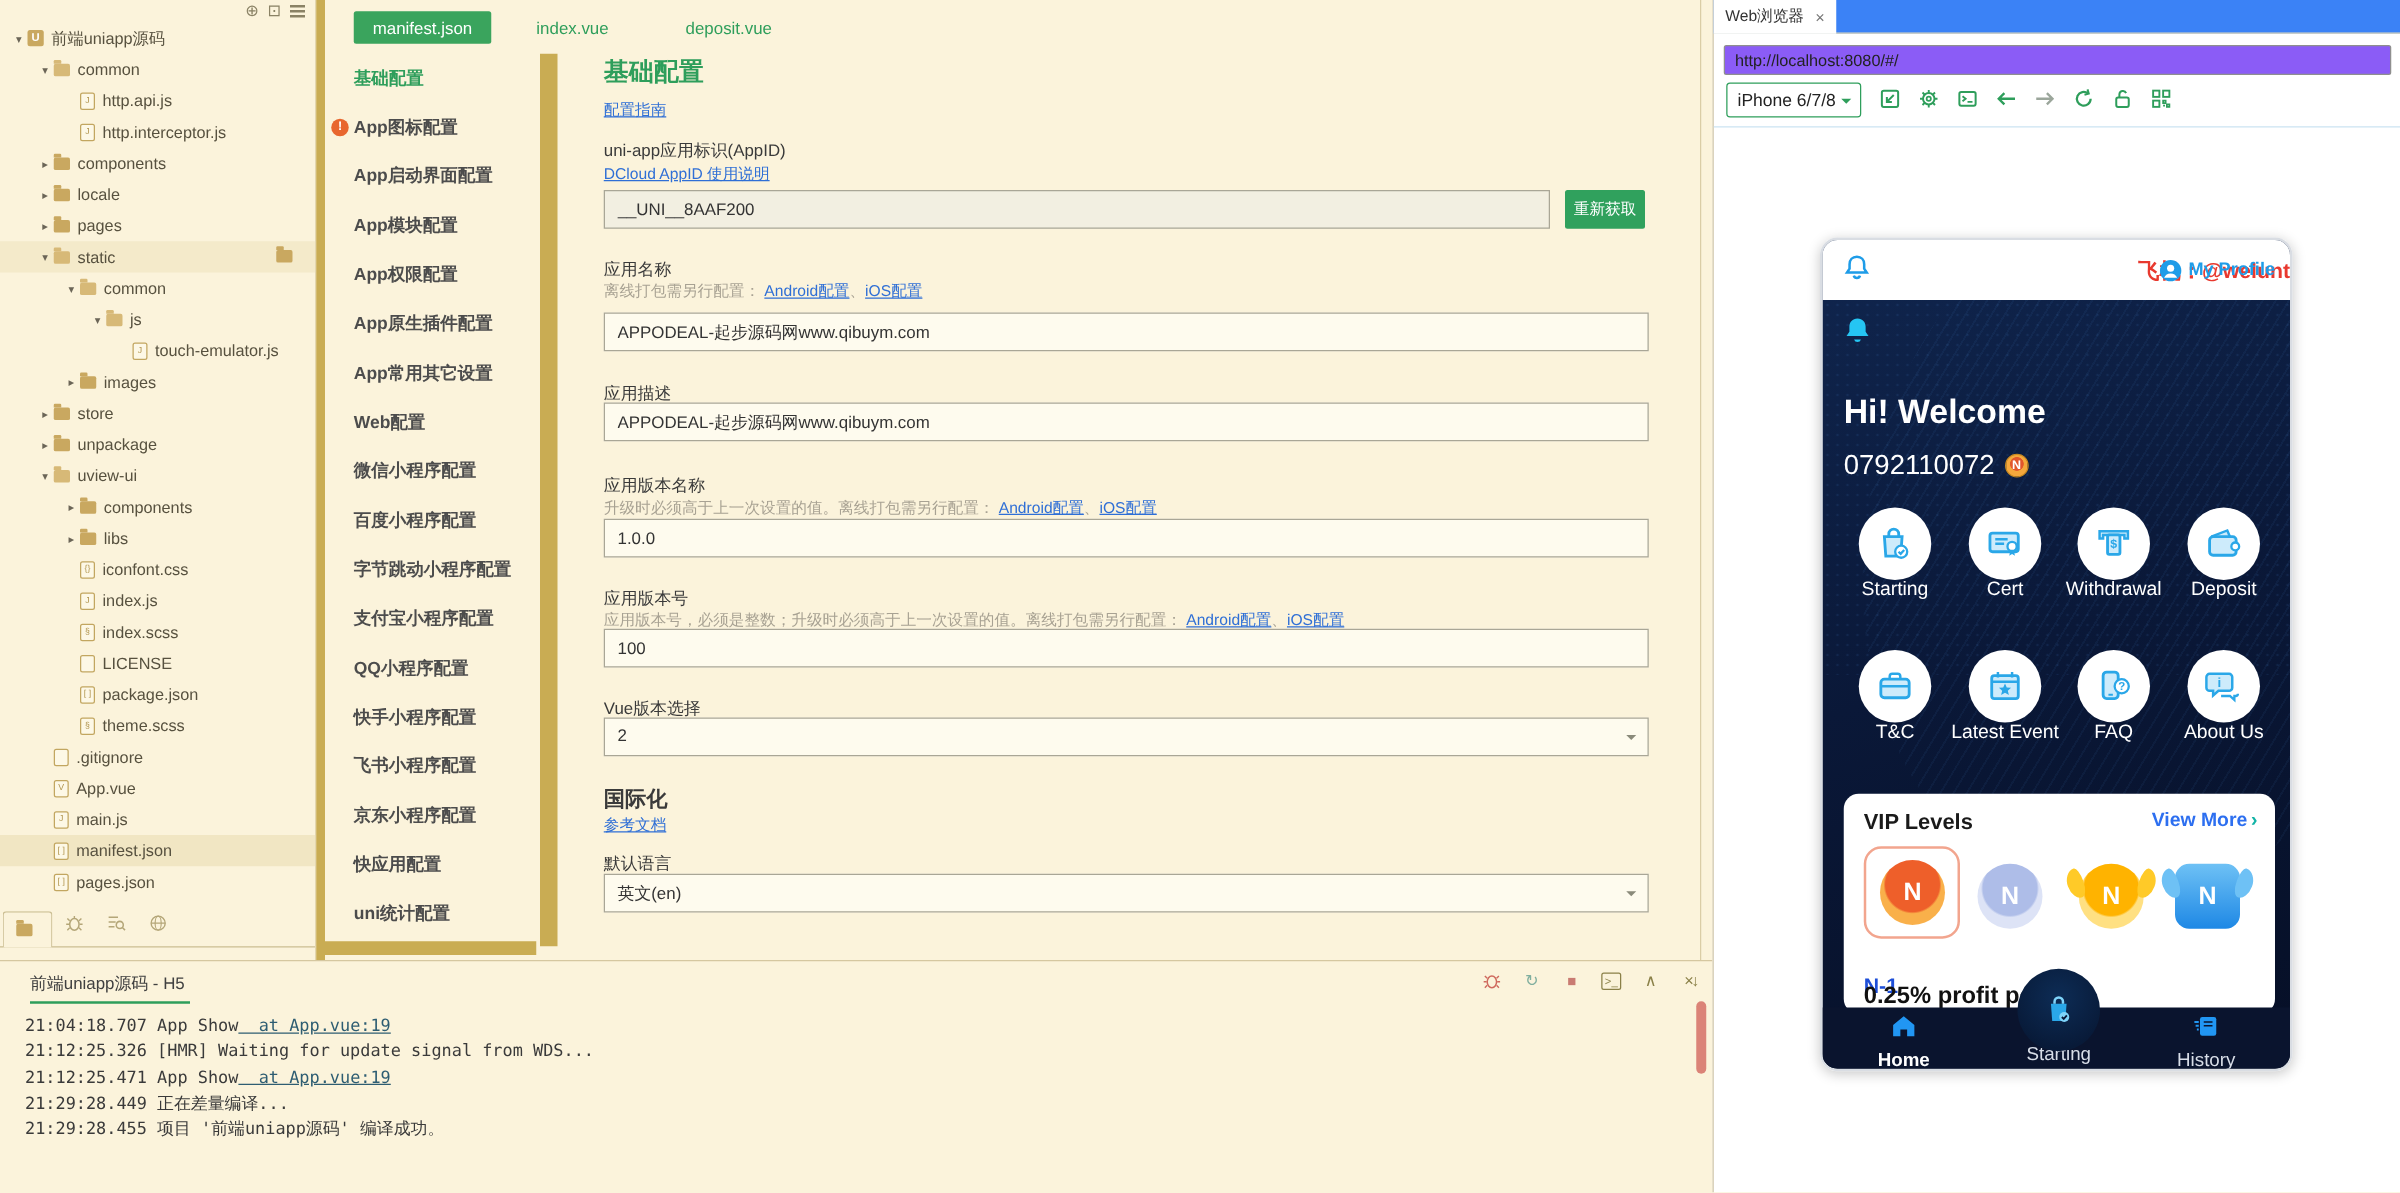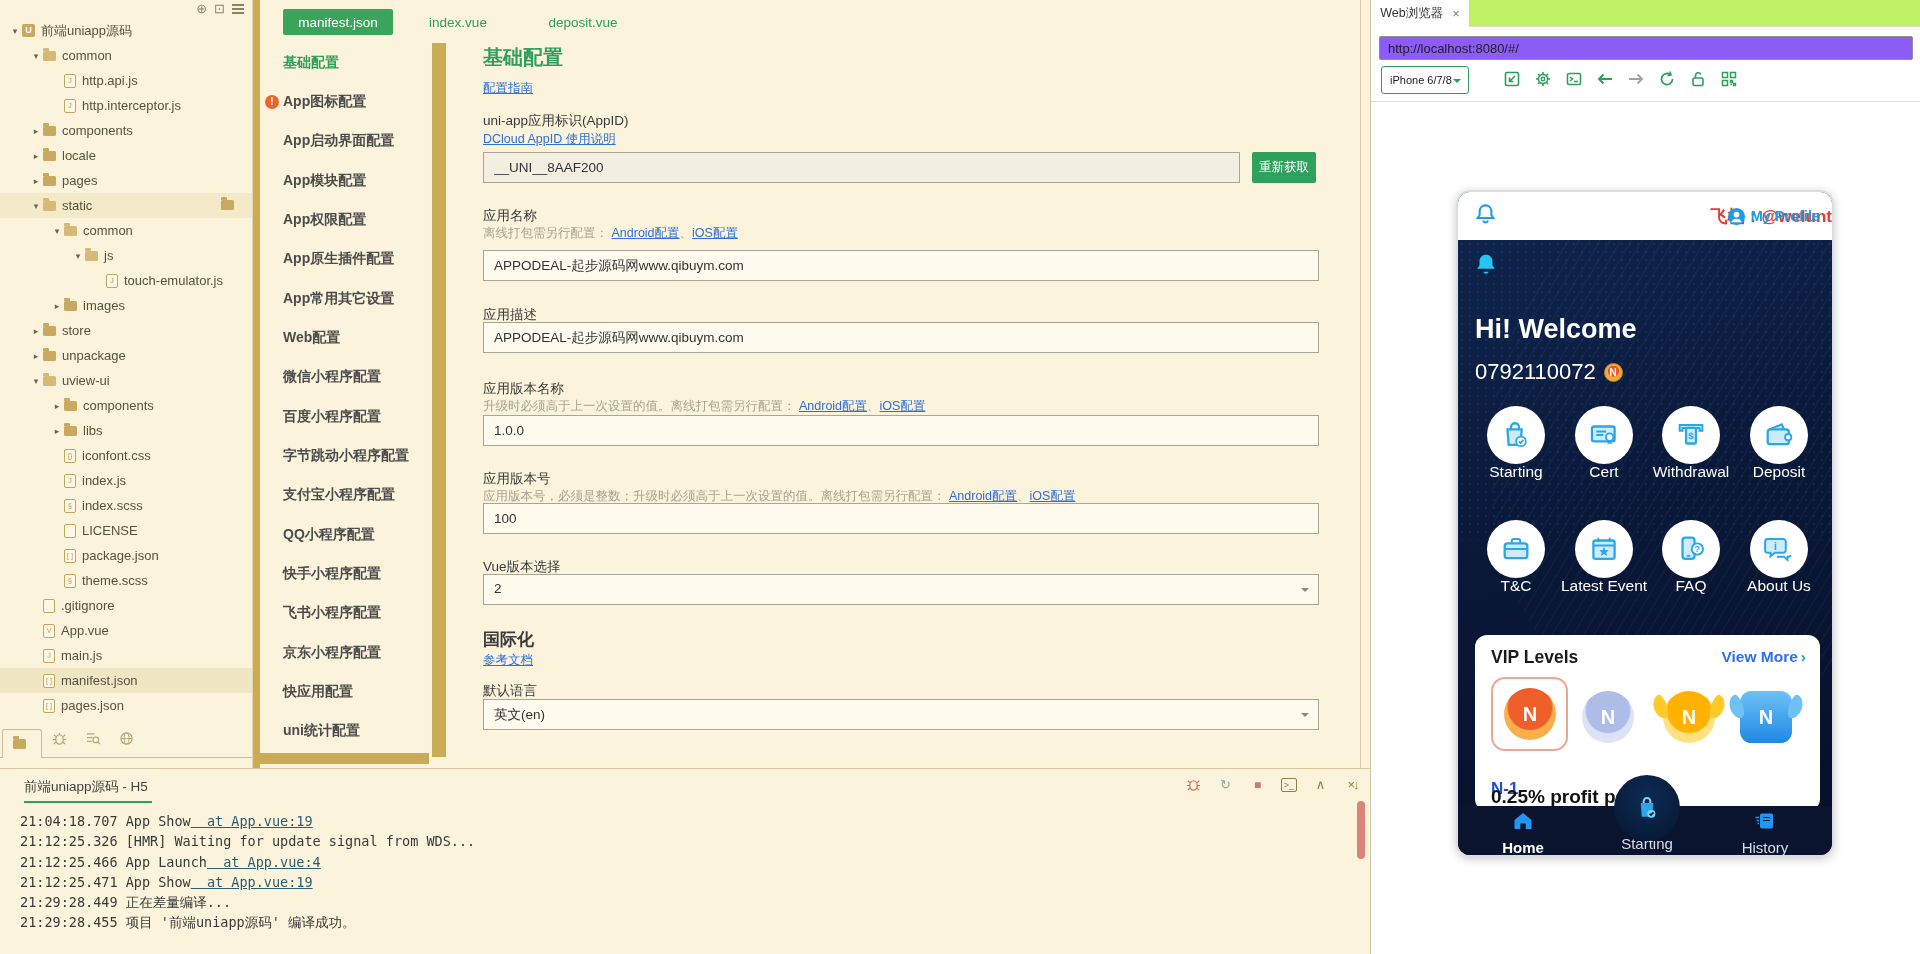--- a/index.html
+++ b/index.html
@@ -54,25 +54,25 @@
   .ctitle{position:absolute;left:24px;top:9px;font-size:13.5px;color:#404040;border-bottom:2px solid #2E9E5B;padding:0 4px 5px 0}
   .ctools{position:absolute;left:1185px;top:7px;display:flex;gap:15px;align-items:center}
   .cic{width:17px;height:17px;display:flex;align-items:center;justify-content:center;font-size:13px;cursor:pointer}
   #logs{position:absolute;left:20px;top:44px;font-family:"DejaVu Sans Mono",monospace;font-size:13.5px;color:#3a3a3a}
   .lline{height:20.3px;white-space:pre}
   .llink{color:#2E5D72;text-decoration:underline;cursor:pointer}
   .red-scroll{position:absolute;left:1357px;top:32px;width:8px;height:58px;background:#DB8377;border-radius:4px}
 
   
   #browser{position:absolute;left:1370px;top:0;width:550px;height:954px;background:#fff;border-left:1px solid #CFC5A8}
-  .btabbar{position:absolute;left:0;top:0;right:0;height:27px;background:#bef264;border-bottom:1px solid #E6DCBA}
+  .btabbar{position:absolute;left:0;top:0;right:0;height:27px;background:#3b82f6;border-bottom:1px solid #E6DCBA}
   .btab{position:absolute;left:0;top:0;width:98px;height:27px;background:#fff;display:flex;align-items:center;justify-content:center;gap:9px;font-size:12.5px;color:#333}
   .btab .x{color:#777;cursor:pointer;font-size:13px}
   .burl{position:absolute;left:8px;top:36px;width:534px;height:24px;border:1px solid #8f8f8f;border-radius:2px;background:#8b5cf6;font-family:"Liberation Sans",sans-serif;font-size:13px;color:#222;padding:0 8px}
-  .bdev{position:absolute;left:10px;top:66px;width:88px;height:28px;border:1px solid #2E9E5B;border-radius:3px;font-size:11px;color:#222;display:flex;align-items:center;padding-left:8px;cursor:pointer}
+  .bdev{position:absolute;left:10px;top:66px;width:108px;height:28px;border:1px solid #2E9E5B;border-radius:3px;font-size:14px;color:#222;display:flex;align-items:center;padding-left:8px;cursor:pointer}
   .bdev::after{content:'';position:absolute;right:7px;top:12px;border:4px solid transparent;border-top-color:#2E9E5B}
   .bicons{position:absolute;left:130px;top:68px;display:flex;gap:10px;align-items:center}
   .bic{width:21px;height:21px;display:flex;align-items:center;justify-content:center;cursor:pointer}
   .bline{position:absolute;left:0;top:101px;right:0;height:1px;background:#CBE3F2}
 
   
   #phone{position:absolute;left:85px;top:190px;width:378px;height:667px;border-radius:14px;border:2px solid #D9DDE3;box-shadow:0 2px 10px rgba(0,0,0,.22);overflow:hidden;background:linear-gradient(160deg,#10264F 0%,#0A1838 48%,#060F26 100%)}
   .dots{position:absolute;left:0;top:48px;right:0;height:300px;background:radial-gradient(rgba(80,160,255,.14) 1px,transparent 1.3px);background-size:8px 8px;opacity:.7}
   .wave{position:absolute;right:-90px;top:-30px;width:430px;height:560px;background:repeating-linear-gradient(115deg,rgba(90,170,255,.12) 0 1.5px,transparent 1.5px 9px);border-radius:48%;transform:rotate(6deg);opacity:.45}
   .phead{position:absolute;left:0;top:0;right:0;height:48px;background:#fff;display:flex;align-items:center;z-index:5}
@@ -411,21 +411,20 @@
     </span>
     <span class="cic" style="color:#7FAE9E">↻</span>
     <span class="cic" style="color:#C97B72;font-size:12px">■</span>
     <span class="cic" style="border:1px solid #8A8048;border-radius:2px;color:#8A8048;font-size:9px;width:16px;height:14px">&gt;_</span>
     <span class="cic" style="color:#8A8048">∧</span>
     <span class="cic" style="color:#8A8048;letter-spacing:-2px">×↓</span>
   </div>
   <div id="logs">
       <div class="lline"><span>21:04:18.707 </span><span>App Show</span><span class="llink">  at App.vue:19</span></div>
       <div class="lline"><span>21:12:25.326 </span><span>[HMR] Waiting for update signal from WDS...</span></div>
-      <div class="lline"><span>21:12:25.466 </span><span>App Launch</span><span class="llink">  at App.vue:4</span></div>
       <div class="lline"><span>21:12:25.471 </span><span>App Show</span><span class="llink">  at App.vue:19</span></div>
       <div class="lline"><span>21:29:28.449 </span><span>正在差量编译...</span></div>
       <div class="lline"><span>21:29:28.455 </span><span>项目 '前端uniapp源码' 编译成功。</span></div>
     </div>
   <div class="red-scroll"></div>
 </div>
 
 <div id="browser">
   <div class="btabbar">
     <div class="btab">

